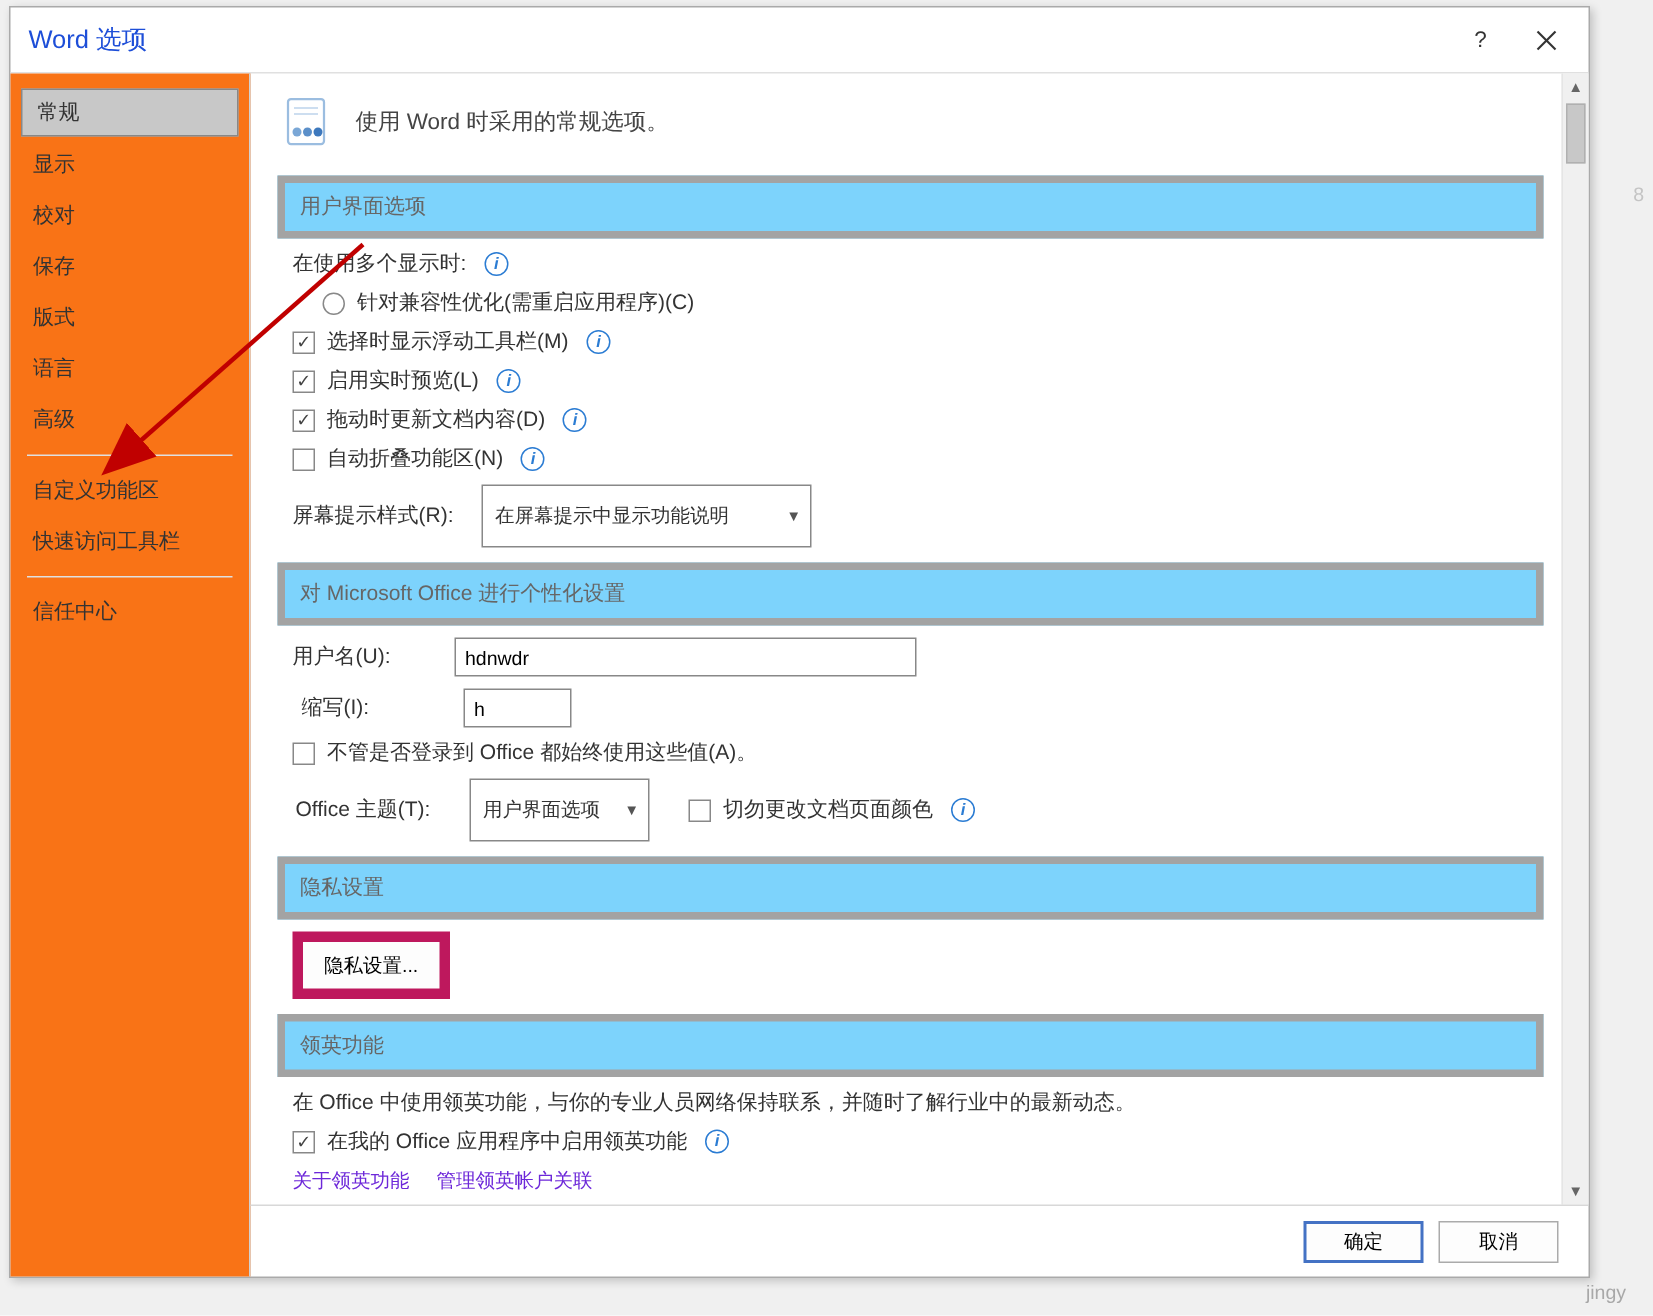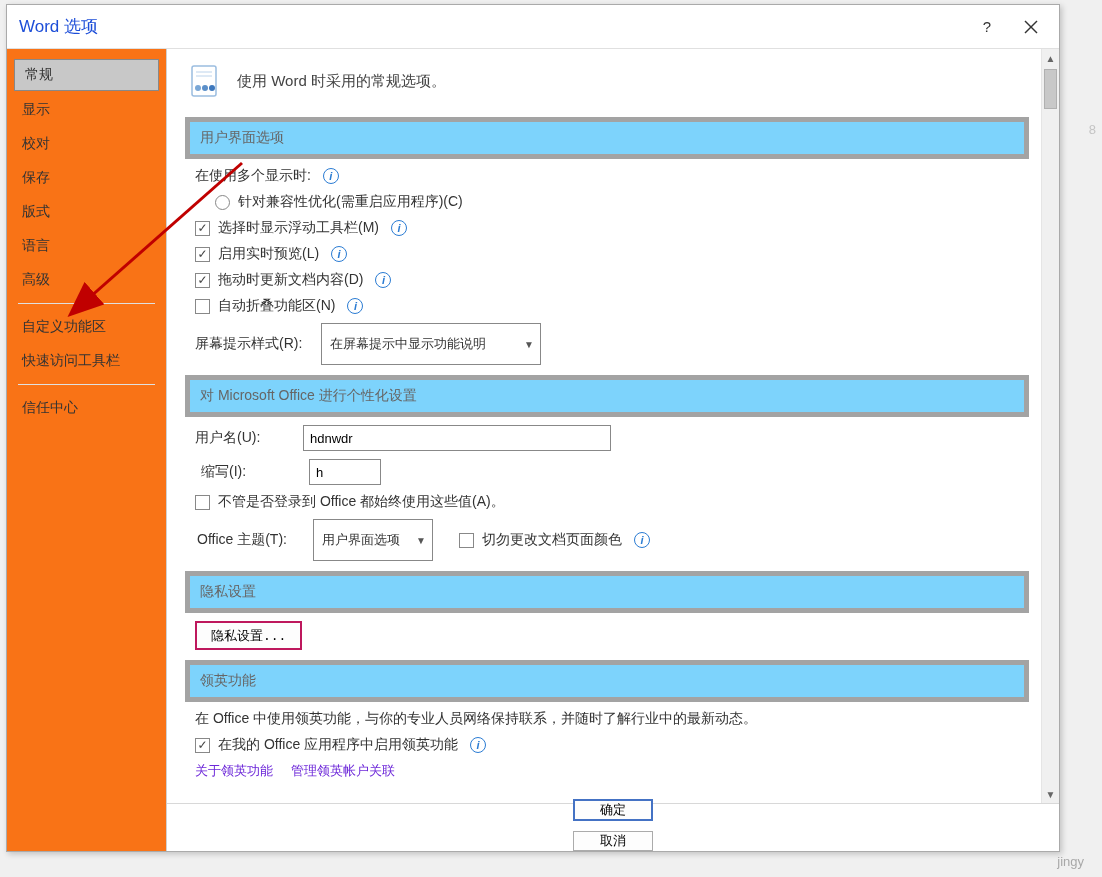--- a/index.html
+++ b/index.html
@@ -76,21 +76,20 @@
   padding: 14px 12px 14px 18px;
 }
 .footer {
   height: 48px;
   border-top: 1px solid #d8d8d8;
   display: flex;
   justify-content: flex-end;
   align-items: center;
   padding: 0 20px;
   gap: 10px;
-  flex-direction: column;
 }
 .footer .btn {
   min-width: 80px;
   height: 28px;
   border: 1px solid #ababab;
   background: #fdfdfd;
   font-size: 13px;
 }
 .footer .btn.primary {
   border: 2px solid #4472c4;
@@ -145,24 +144,23 @@
   background: #fff;
 }
 .dropdown {
   height: 42px; border: 1px solid #888;
   display: inline-flex; align-items: center;
   padding: 0 6px 0 8px; gap: 8px; background: #fff;
   min-width: 120px;
 }
 .dropdown .dd-arrow { margin-left: auto; font-size: 10px; color: #555; }
 .btn-small {
-  height: 29px; padding: 0 14px;
-  border: 2px solid #be185d; background: #fdfdfd;
+  height: 45px; padding: 0 14px;
+  border: 7px solid #be185d; background: #fdfdfd;
   font-size: 13px;
-  font-family: Liberation Mono, monospace;
 }
 .link { color: #6d28d9; cursor: pointer; }
 .arrow-annotation {
   position: absolute;
   left: 55px; top: 150px;
   pointer-events: none;
 }
 .scrollbar-area {
   width: 18px;
   background: #f0f0f0;

